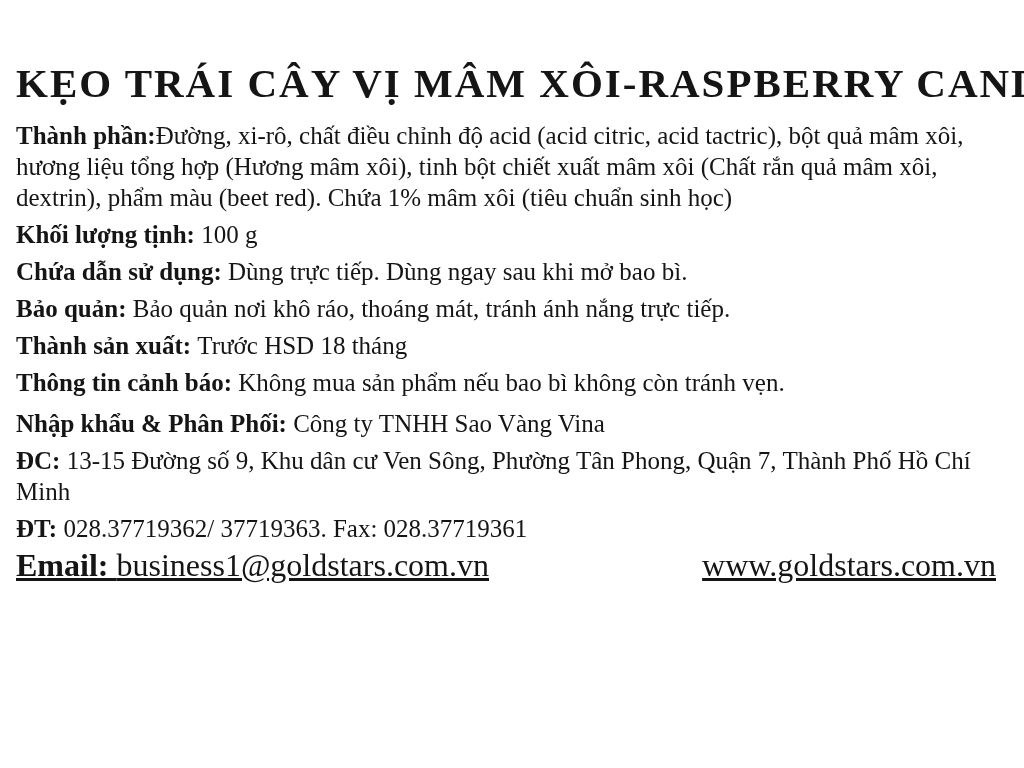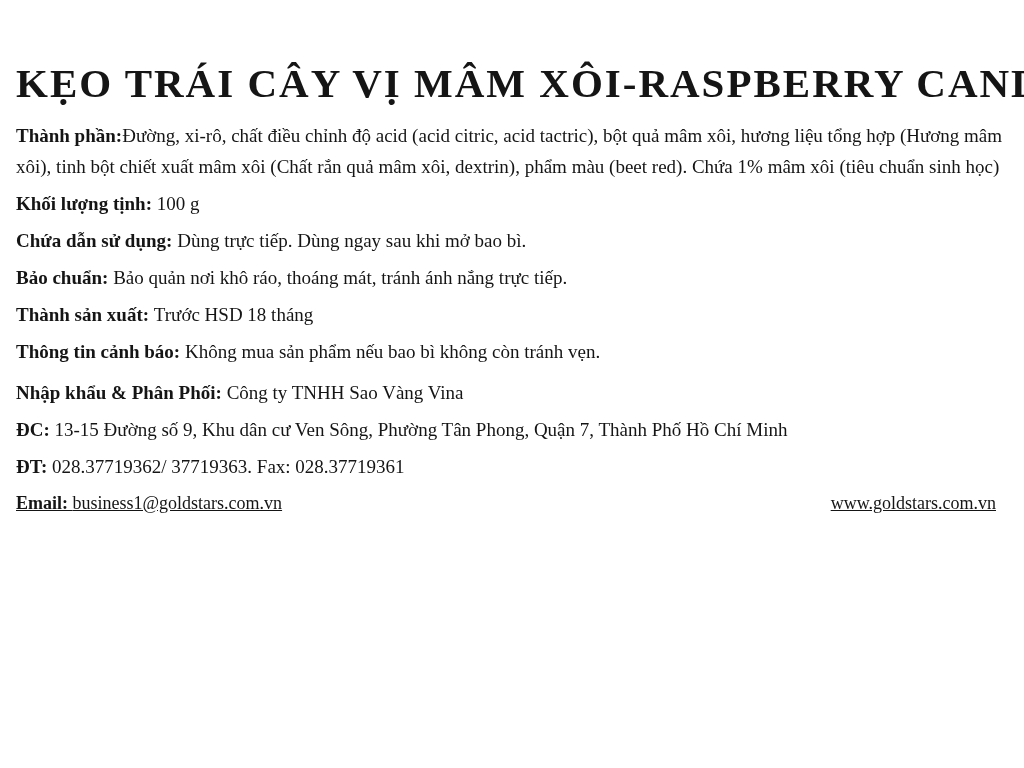--- a/index.html
+++ b/index.html
@@ -20,52 +20,52 @@
   .label-title {
     font-size: 41px;
     line-height: 50px;
     font-weight: bold;
     text-align: center;
     letter-spacing: 2px;
     margin: 0 0 12px 0;
     white-space: nowrap;
   }
   p.row {
-    font-size: 19px;
+    font-size: 25px;
     line-height: 31px;
     margin: 0 0 6px 0;
   }
   p.row.gap-top { margin-top: 10px; }
   .lbl { font-weight: bold; }
   .bold-line .val { font-weight: normal; }
   .footer-row {
     display: flex;
     justify-content: space-between;
     align-items: baseline;
-    font-size: 18px;
+    font-size: 32px;
     line-height: 31px;
     margin-top: 4px;
   }
   .u { text-decoration: underline; }
   .website { margin-right: 14px; margin-left: 44px; }
 </style>
 </head>
 <body>
 
 <div class="page">
 
   <h1 class="label-title">KẸO TRÁI CÂY VỊ MÂM XÔI-RASPBERRY CANDY</h1>
 
   <p class="row"><span class="lbl">Thành phần:</span><span class="val">Đường, xi-rô, chất điều chỉnh độ acid (acid citric, acid tactric), bột quả mâm xôi, hương liệu tổng hợp (Hương mâm xôi), tinh bột chiết xuất mâm xôi (Chất rắn quả mâm xôi, dextrin), phẩm màu (beet red). Chứa 1% mâm xôi (tiêu chuẩn sinh học)</span></p>
 
   <p class="row"><span class="lbl">Khối lượng tịnh: </span><span class="val">100 g</span></p>
 
   <p class="row"><span class="lbl">Chứa dẫn sử dụng: </span><span class="val">Dùng trực tiếp. Dùng ngay sau khi mở bao bì.</span></p>
 
-  <p class="row"><span class="lbl">Bảo chuẩn: </span><span class="val">Bảo quản nơi khô ráo, thoáng mát, tránh ánh nắng trực tiếp.</span></p>
+  <p class="row"><span class="lbl">Bảo quản: </span><span class="val">Bảo quản nơi khô ráo, thoáng mát, tránh ánh nắng trực tiếp.</span></p>
 
   <p class="row"><span class="lbl">Thành sản xuất: </span><span class="val">Trước HSD 18 tháng</span></p>
 
 
   <p class="row"><span class="lbl">Thông tin cảnh báo: </span><span class="val">Không mua sản phẩm nếu bao bì không còn tránh vẹn.</span></p>
 
 
   <p class="row bold-line gap-top"><span class="lbl">Nhập khẩu &amp; Phân Phối: </span><span class="val">Công ty TNHH Sao Vàng Vina</span></p>
 
   <p class="row"><span class="lbl">ĐC: </span><span class="val">13-15 Đường số 9, Khu dân cư Ven Sông, Phường Tân Phong, Quận 7, Thành Phố Hồ Chí Minh</span></p>

